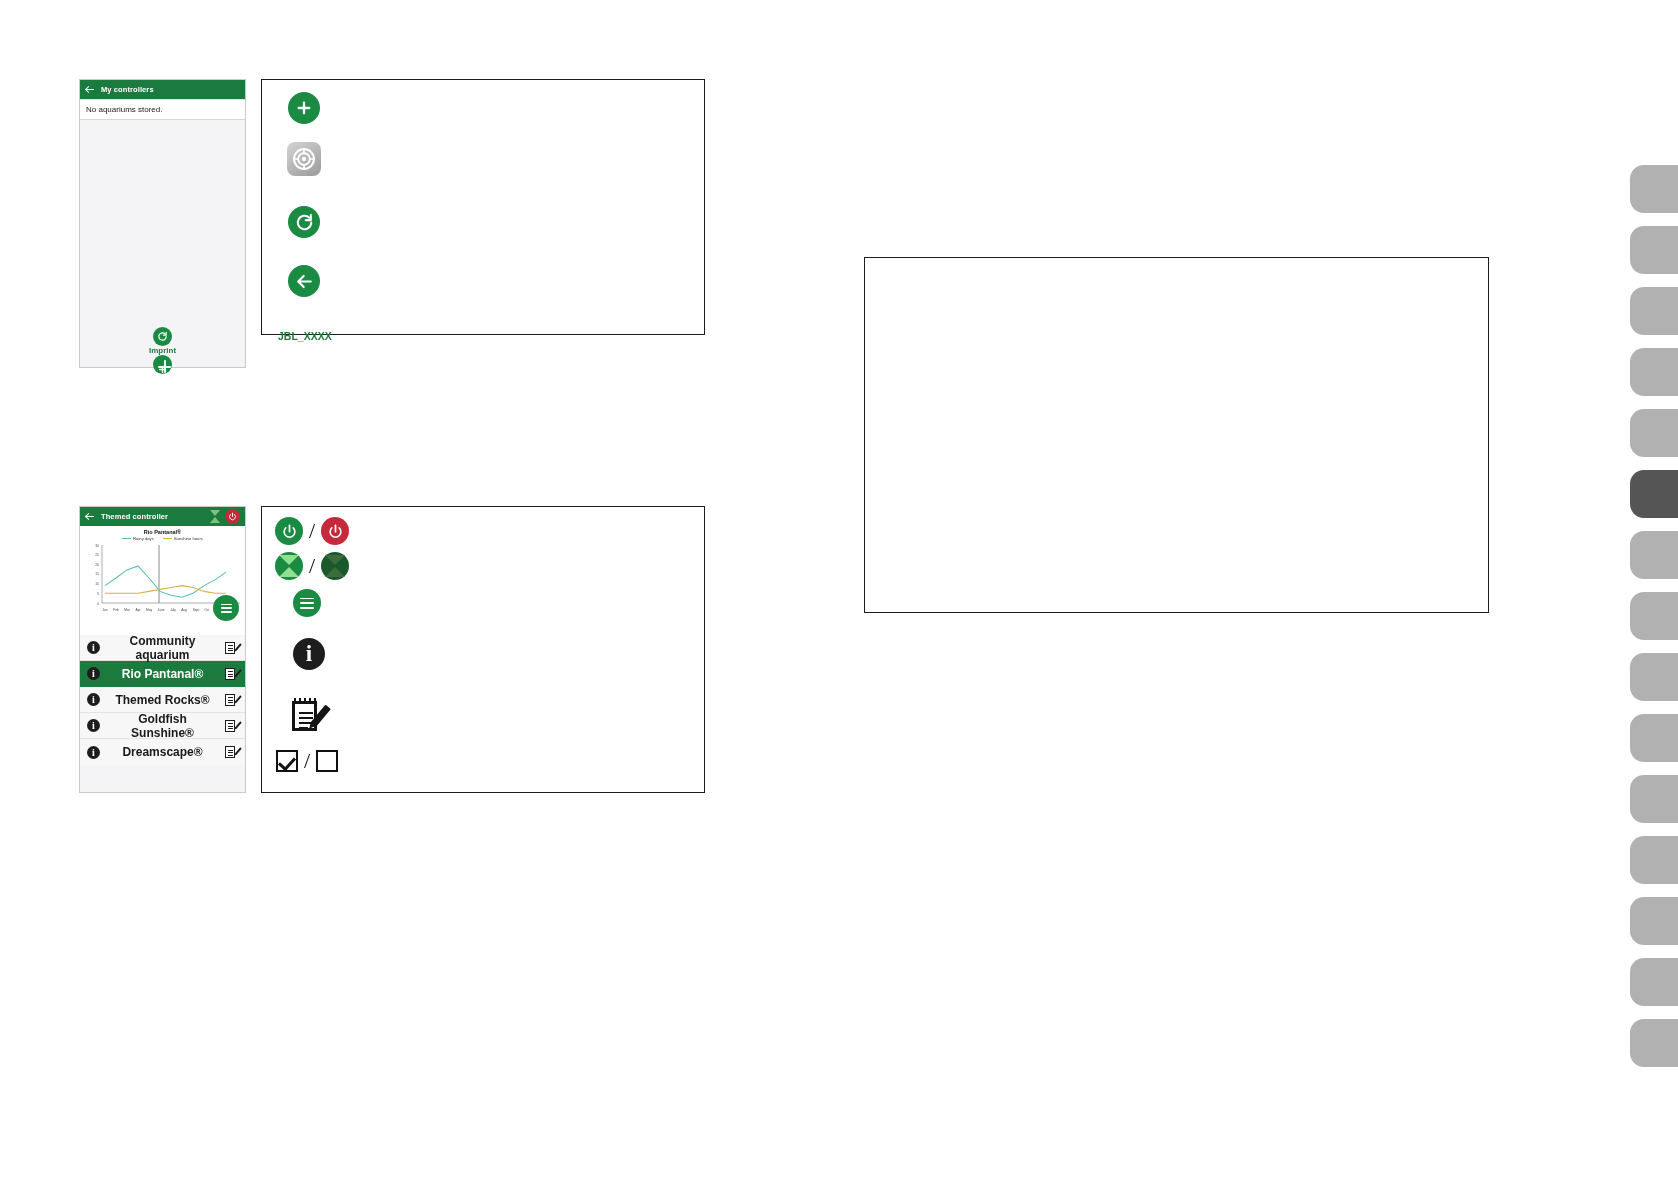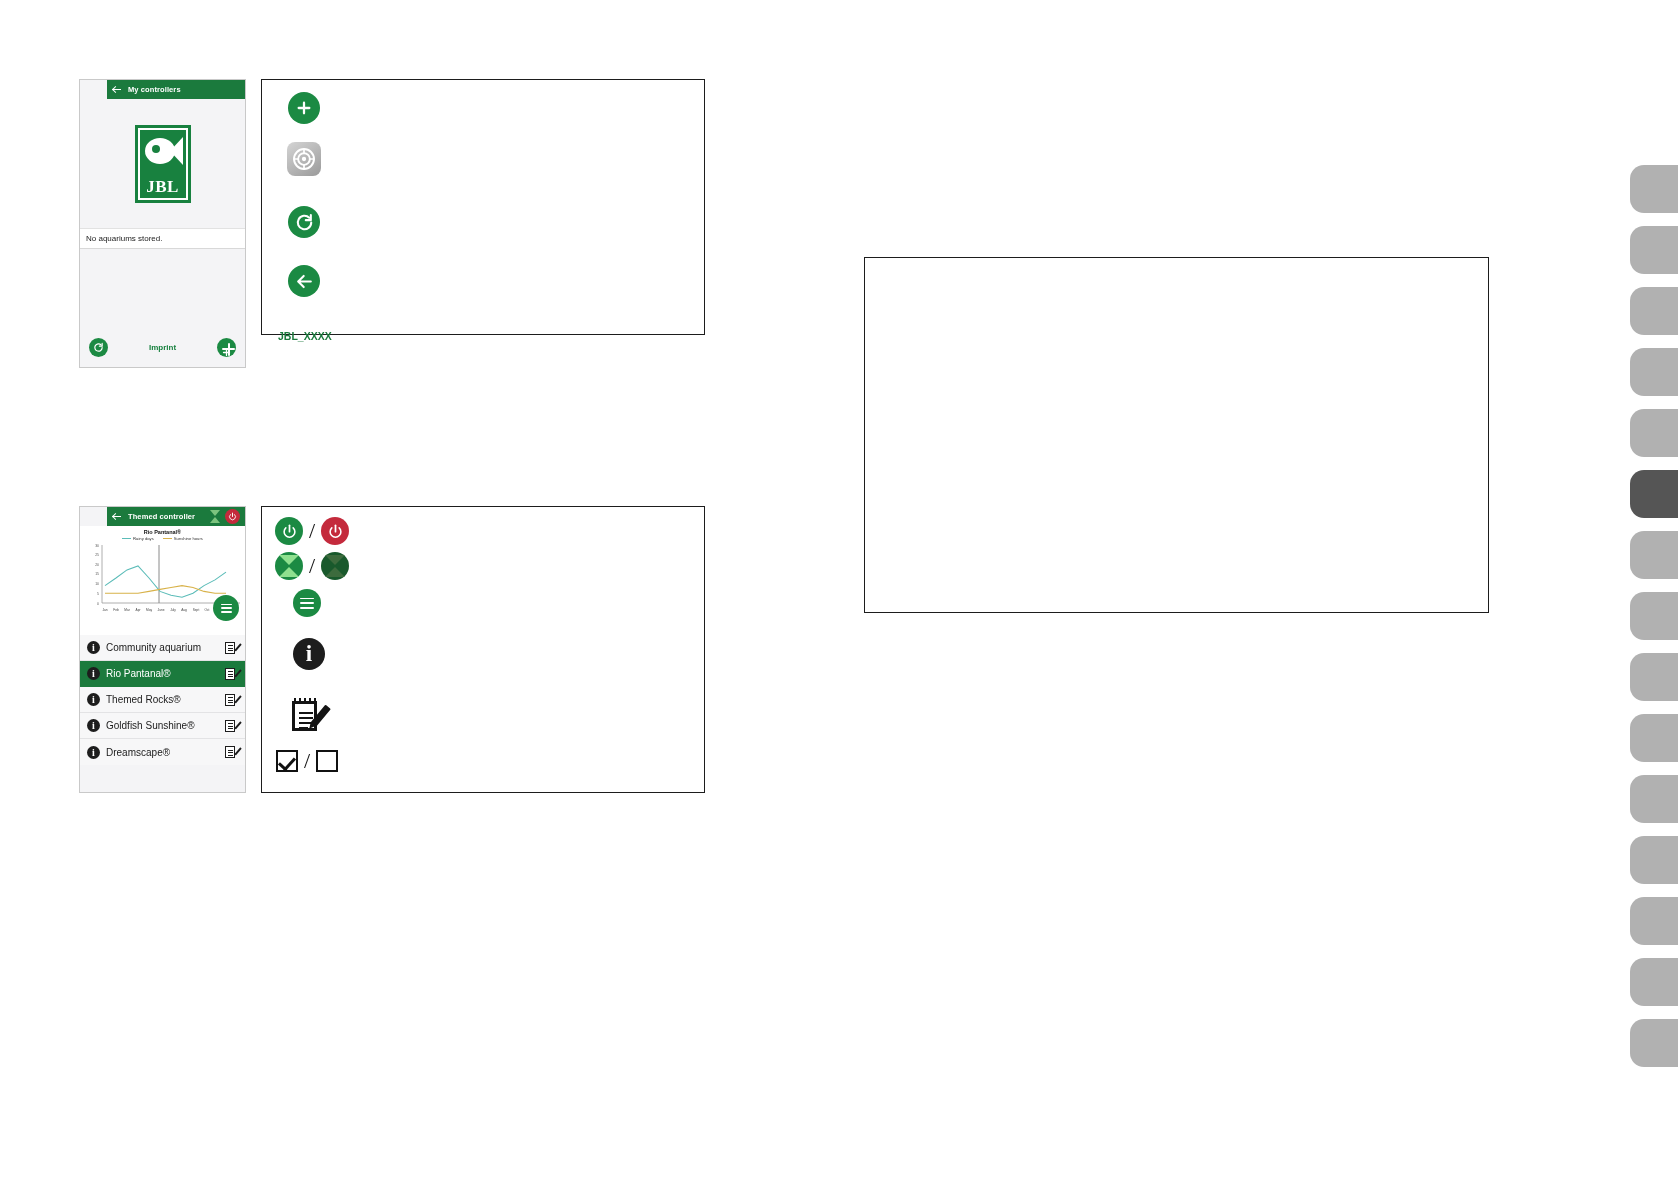--- a/index.html
+++ b/index.html
@@ -24,21 +24,20 @@
     box-sizing: border-box;
   }
   .phone-header {
     background: #1b7a3d;
     height: 19px;
     display: flex;
     align-items: center;
     padding: 0 5px;
     box-sizing: border-box;
     gap: 6px;
-    margin-left: 27px;
   }
   .phone-header .htitle {
     color: #ffffff;
     font-size: 7.5px;
     font-weight: 600;
     letter-spacing: .1px;
     white-space: nowrap;
   }
   .back-arrow {
     width: 10px; height: 10px;
@@ -132,20 +131,21 @@
   .phone-body-empty { background: #f4f4f6; height: 92px; }
   .phone-bottombar {
     position: absolute;
     left: 0; right: 0; bottom: 0;
     height: 40px;
     display: flex;
     align-items: center;
     justify-content: space-between;
     padding: 0 9px;
     box-sizing: border-box;
+    flex-direction: column;
   }
   .imprint-link {
     font-size: 8px;
     color: #18813f;
     font-weight: bold;
   }
 
   
   .circ {
     border-radius: 50%;
@@ -224,23 +224,23 @@
     align-items: center;
     border-bottom: 1px solid #e3e3e5;
     background: #f7f7f8;
     padding: 0 7px;
     box-sizing: border-box;
     gap: 6px;
   }
   .aq-row.selected { background: #1b7a3d; border-bottom-color: #1b7a3d; }
   .aq-row .aq-name {
     flex: 1 1 auto;
-    text-align: left;
-    font-size: 10px;
-    font-weight: normal;
+    text-align: center;
+    font-size: 12px;
+    font-weight: bold;
     color: #1a1a1a;
   }
   .aq-row.selected .aq-name { color: #ffffff; }
   .info-dot {
     width: 13px; height: 13px;
     border-radius: 50%;
     background: #1d1d1d;
     color: #ffffff;
     font-family: "Liberation Serif", serif;
     font-weight: bold;
@@ -427,29 +427,20 @@
 </head>
 <body>
 
 <div class="phone" id="phone-controllers">
 
   <div class="phone-header">
     <span class="back-arrow"></span>
     <span class="htitle">My controllers</span>
   </div>
 
-  <div class="jbl-logo-wrap">
-    <div class="jbl-logo">
-      <div class="jbl-fish">
-        <span class="body"></span>
-        <span class="tail"></span>
-      </div>
-      <div class="jbl-word">JBL</div>
-    </div>
-  </div>
 
   <div class="controller-status">No aquariums stored.</div>
 
   <div class="phone-body-empty"></div>
 
   <div class="phone-bottombar">
     <span class="circ circ-green" style="width:19px;height:19px;">
       <svg width="11" height="11" viewBox="0 0 24 24" aria-hidden="true">
         <path d="M20 12a8 8 0 1 1-2.3-5.6" fill="none" stroke="#ffffff" stroke-width="2.6" stroke-linecap="round"></path>
         <path d="M20 3v6h-6" fill="none" stroke="#ffffff" stroke-width="2.6" stroke-linecap="round" stroke-linejoin="round"></path>

